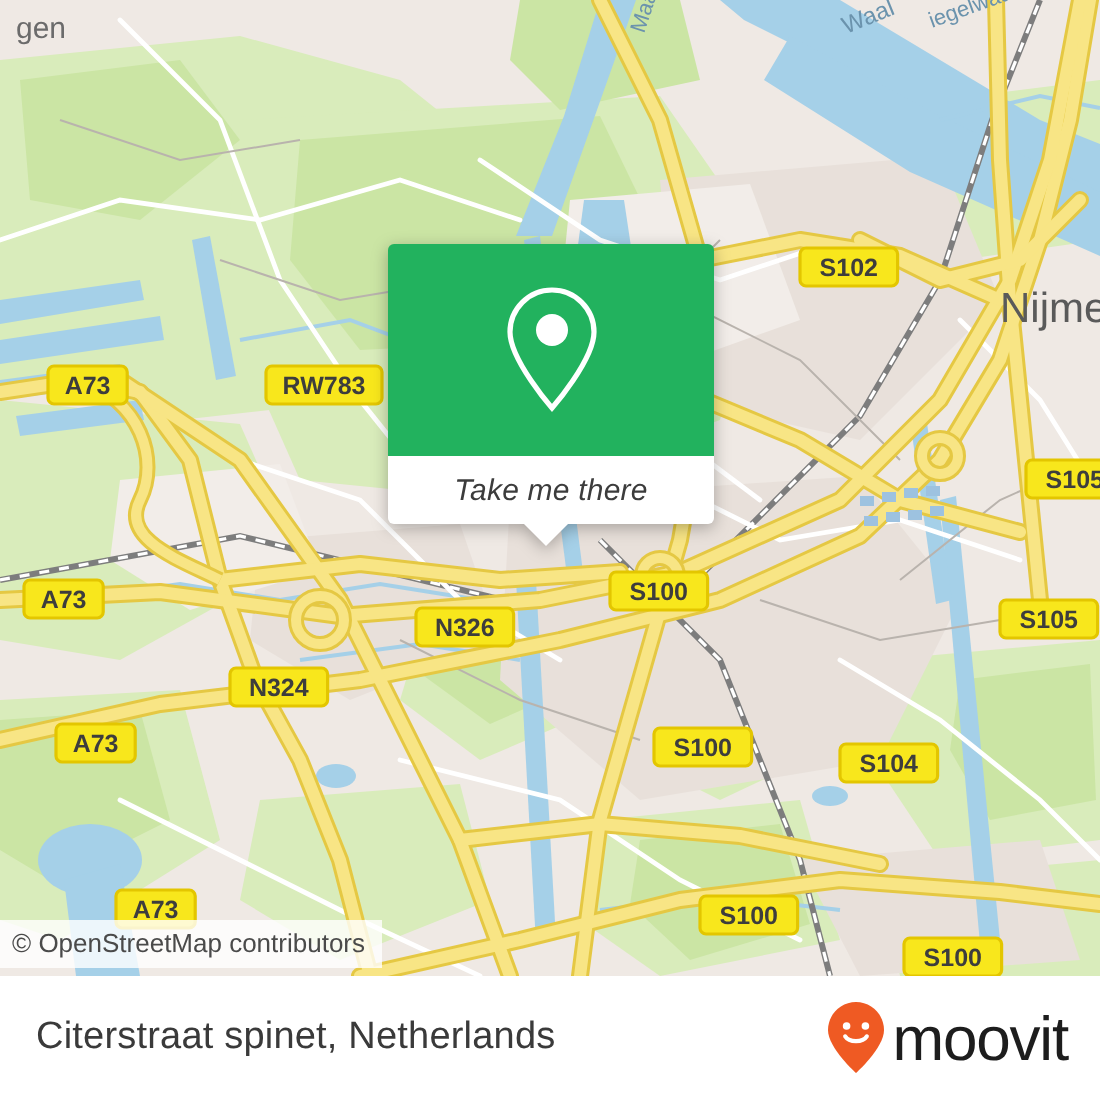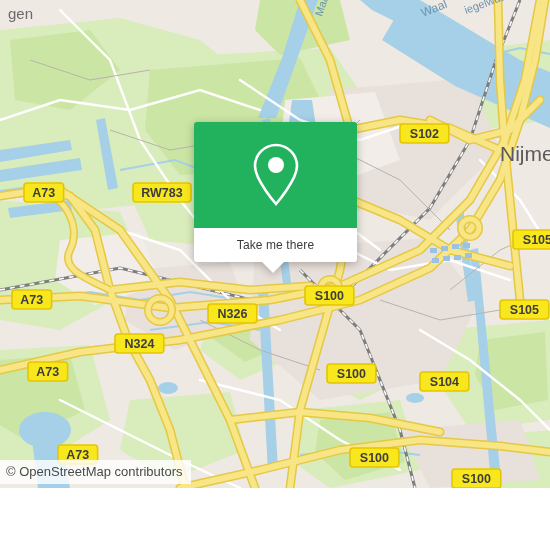--- a/index.html
+++ b/index.html
@@ -31,21 +31,21 @@
   .card-top{
     height:106px;border-radius:3px 3px 0 0;
     display:flex;align-items:center;justify-content:center;
   }
   .card-bottom{
     height:34px;background:#ffffff;border-radius:0 0 3px 3px;
     display:flex;align-items:center;justify-content:center;
     position:relative;
   }
   .card-bottom .label{
-    font-size:12px;color:#3c3c3c;letter-spacing:.1px;
+    font-size:15px;color:#3c3c3c;letter-spacing:.1px;font-style:italic;
   }
   .card-tail{
     position:absolute;left:68px;top:34px;width:0;height:0;
     border-left:11px solid transparent;
     border-right:11px solid transparent;
     border-top:11px solid #ffffff;
   }
 
   
   .footer{
@@ -312,14 +312,29 @@
         <path d="M26 3 C14.4 3 5 12.4 5 24 C5 38 26 62 26 62 C26 62 47 38 47 24 C47 12.4 37.6 3 26 3 Z" fill="none" stroke="#ffffff" stroke-width="2.6"></path>
         <circle cx="26" cy="23" r="8" fill="#ffffff"></circle>
       </svg>
     </div>
     <div class="card-bottom">
       <span class="label">Take me there</span>
       <div class="card-tail"></div>
     </div>
   </div>
 
+  <div class="footer">
+    <div class="footer-watermark"></div>
+      <div class="footer-inner">
+      <div class="place-title">Citerstraat spinet, Netherlands</div>
+      <div class="brand">
+        <svg width="30" height="38" viewBox="0 0 30 38">
+          <path d="M15 1 C7.3 1 1 7.3 1 15 C1 24 15 36.5 15 36.5 C15 36.5 29 24 29 15 C29 7.3 22.7 1 15 1 Z" fill="#ef5a23"></path>
+          <circle cx="10.3" cy="13" r="1.9" fill="#ffffff"></circle>
+          <circle cx="19.7" cy="13" r="1.9" fill="#ffffff"></circle>
+          <path d="M9.6 18.2 C11.6 21.4 18.4 21.4 20.4 18.2" fill="none" stroke="#ffffff" stroke-width="2.1" stroke-linecap="round"></path>
+        </svg>
+        <span class="brand-word">moovit</span>
+      </div>
+    </div>
+  </div>
 
 </div>
 
 </body></html>

